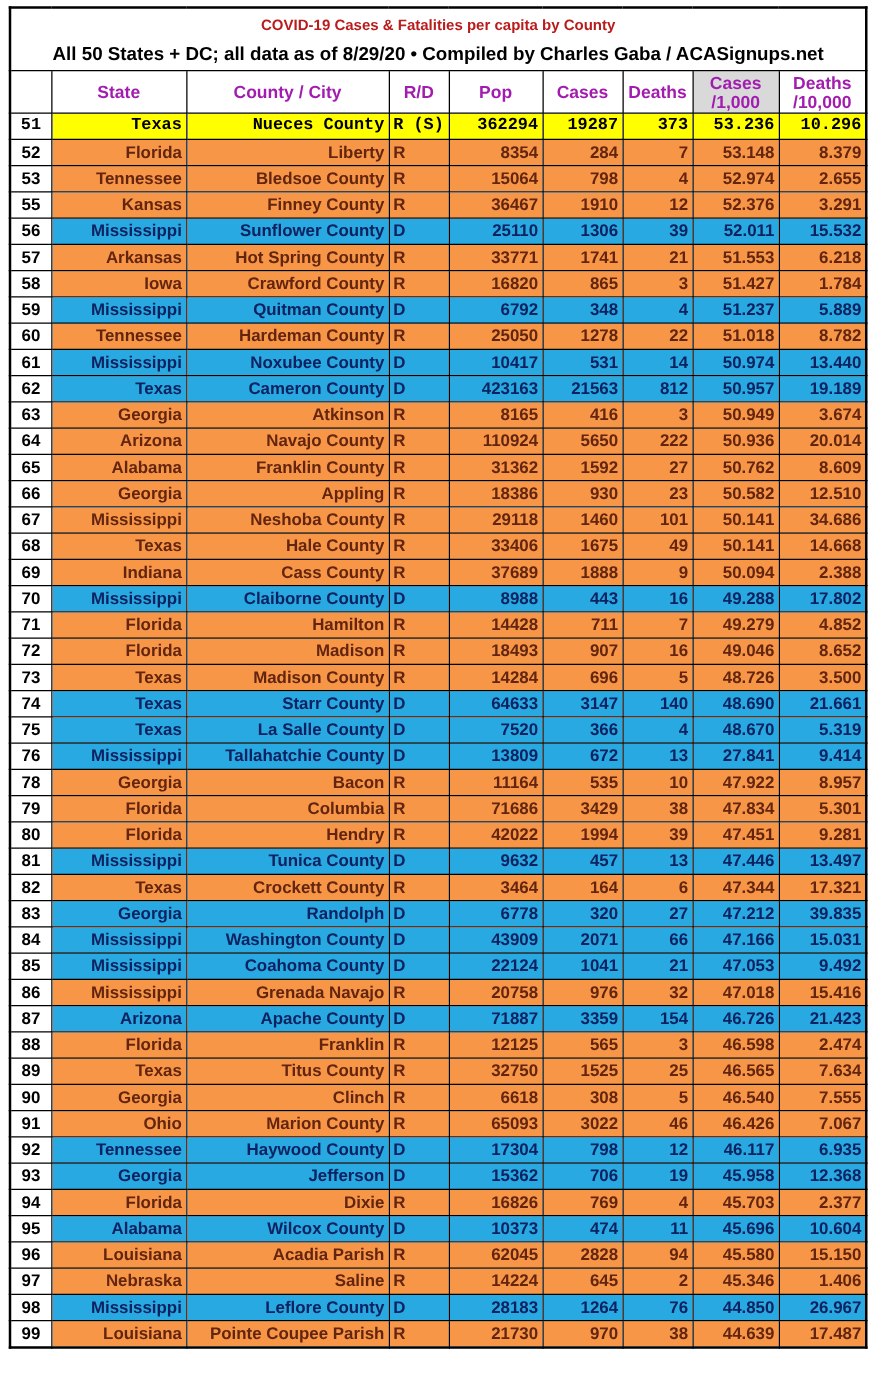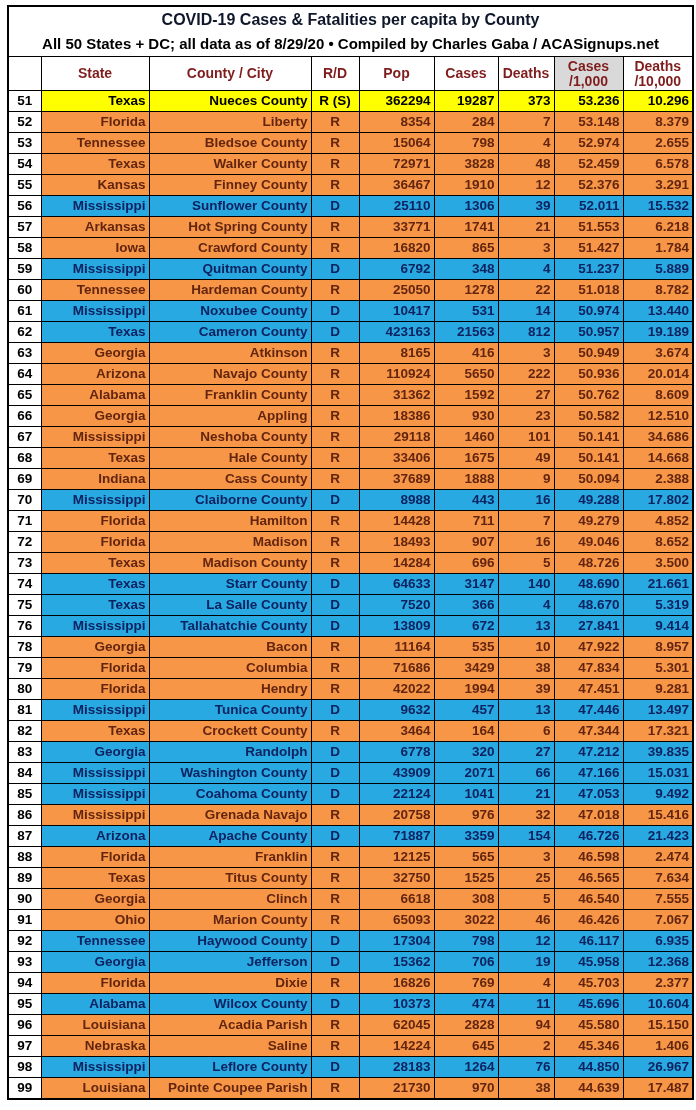--- a/index.html
+++ b/index.html
@@ -2,33 +2,33 @@
 <html><head>
 <meta charset="utf-8">
 <style>
   html,body{margin:0;padding:0;background:#ffffff;}
   body{width:696px;height:1110px;overflow:hidden;font-family:"Liberation Sans",sans-serif;}
   .sheet{position:absolute;top:5px;left:7px;}
   table{border-collapse:collapse;table-layout:fixed;width:685px;border:2px solid #000;}
   th,td{border:1px solid #000;font-weight:bold;white-space:nowrap;overflow:hidden;padding:0 3px;box-sizing:border-box;}
   
   .title-cell{background:#fff;text-align:center;height:49px;padding:1px 0;}
-  .title-line1{font-size:16px;color:#0f172a;line-height:24px;}
+  .title-line1{font-size:12px;color:#b91c1c;line-height:24px;}
   .title-line2{font-size:15px;color:#000;line-height:23px;}
   
-  .head-row th{background:#fff;color:#7f1d1d;font-size:14px;height:34px;text-align:center;line-height:15px;vertical-align:middle;}
+  .head-row th{background:#fff;color:#a21caf;font-size:14px;height:34px;text-align:center;line-height:15px;vertical-align:middle;}
   .head-row th.shaded{background:#d9d9d9;}
   
   tbody td{height:20.4px;font-size:13.5px;line-height:20px;vertical-align:middle;}
   tr.party-R td{background:#f79646;color:#632510;}
   tr.party-D td{background:#29a9e1;color:#0d2361;}
-  tr.highlight td{background:#ffff00;color:#000;}
+  tr.highlight td{background:#ffff00;color:#000;font-family:Liberation Mono, monospace;}
   tbody td.rank{background:#fff !important;color:#000 !important;text-align:center;padding:0 1px;}
   td.al-r{text-align:right;}
-  td.al-c{text-align:center;}
+  td.al-c{text-align:left;}
 </style>
 </head>
 <body>
 
 <div class="sheet">
   <table>
     <colgroup>
       <col style="width:33px">
         <col style="width:108px">
         <col style="width:162px">
@@ -92,31 +92,20 @@
     <td class="al-r">Tennessee</td>
     <td class="al-r">Bledsoe County</td>
     <td class="al-c">R</td>
     <td class="al-r">15064</td>
     <td class="al-r">798</td>
     <td class="al-r">4</td>
     <td class="al-r">52.974</td>
     <td class="al-r">2.655</td>
   </tr>
         <tr class="party-R">
-    <td class="rank">54</td>
-    <td class="al-r">Texas</td>
-    <td class="al-r">Walker County</td>
-    <td class="al-c">R</td>
-    <td class="al-r">72971</td>
-    <td class="al-r">3828</td>
-    <td class="al-r">48</td>
-    <td class="al-r">52.459</td>
-    <td class="al-r">6.578</td>
-  </tr>
-        <tr class="party-R">
     <td class="rank">55</td>
     <td class="al-r">Kansas</td>
     <td class="al-r">Finney County</td>
     <td class="al-c">R</td>
     <td class="al-r">36467</td>
     <td class="al-r">1910</td>
     <td class="al-r">12</td>
     <td class="al-r">52.376</td>
     <td class="al-r">3.291</td>
   </tr>

